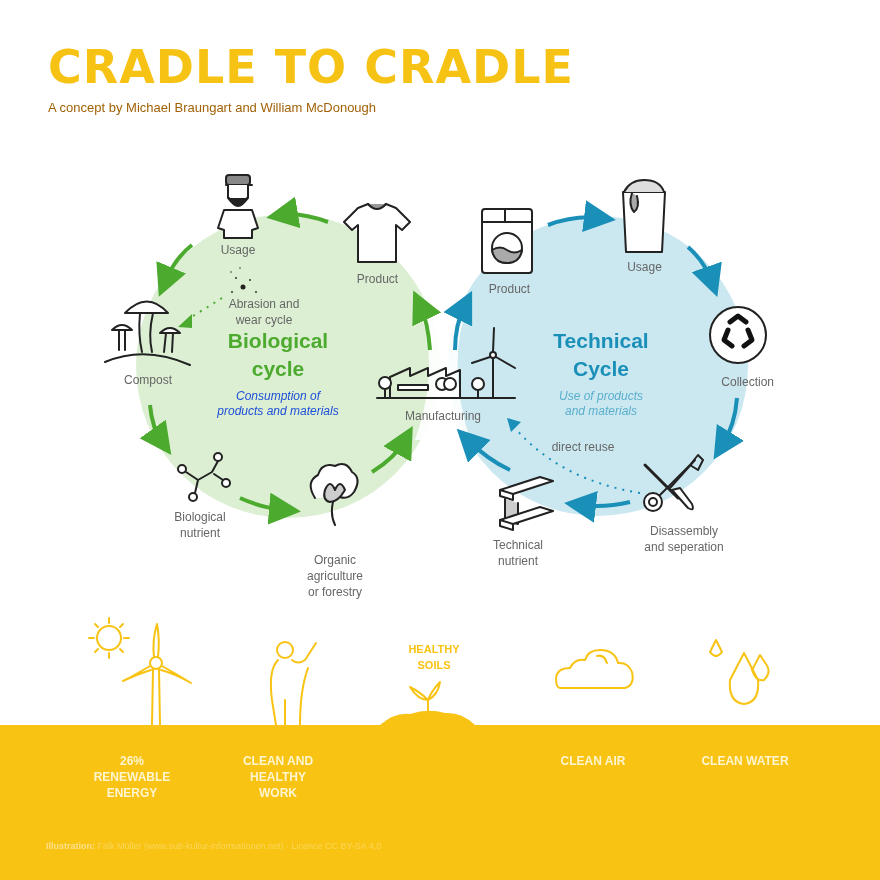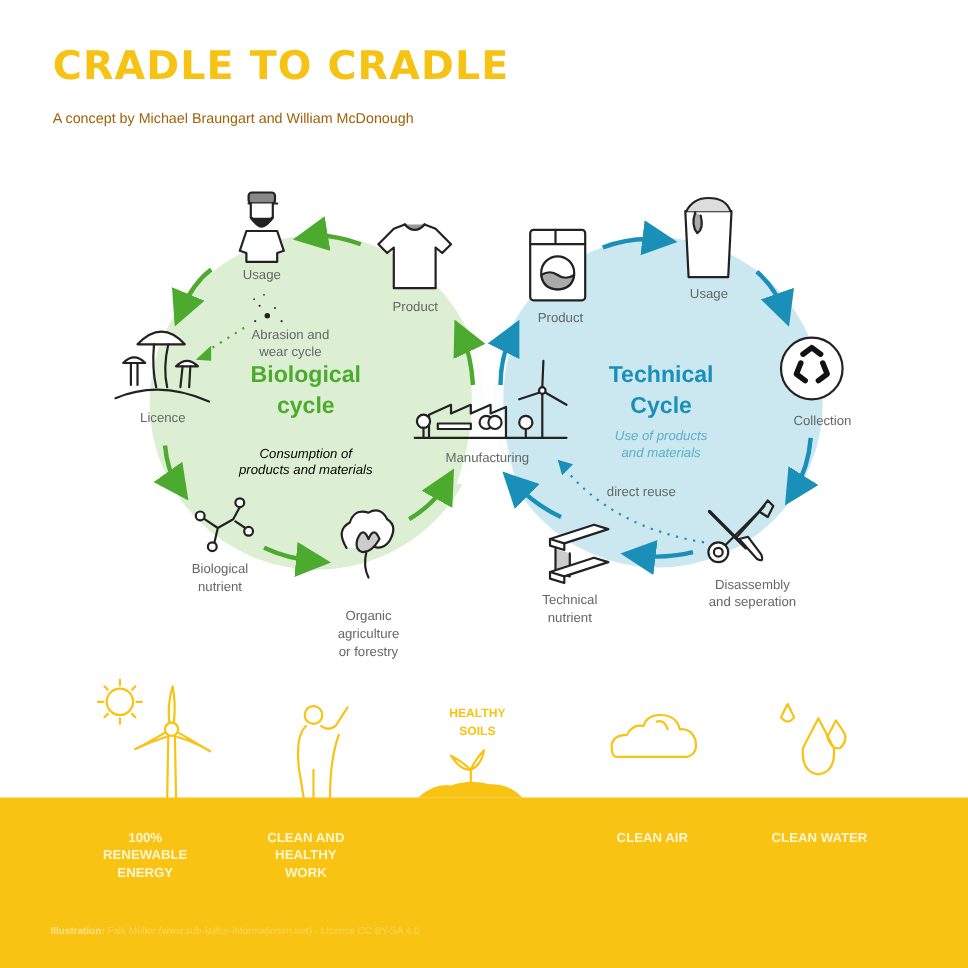--- a/index.html
+++ b/index.html
@@ -1,17 +1,17 @@
 <!DOCTYPE html>
 <html><head>
 <meta charset="utf-8">
 <style>
   html,body{margin:0;padding:0;}
   body{width:880px;height:880px;position:relative;overflow:hidden;background:#ffffff;font-family:"Liberation Sans",sans-serif;}
-  .title{position:absolute;left:48px;top:40px;font-size:36px;font-weight:bold;color:#f6c315;letter-spacing:1px;font-family:"DejaVu Sans",sans-serif;}
+  .title{position:absolute;left:48px;top:40px;font-size:46px;font-weight:bold;color:#f6c315;letter-spacing:1px;font-family:"DejaVu Sans",sans-serif;}
   .subtitle{position:absolute;left:48px;top:100px;font-size:13px;color:#a16207;font-family:"Liberation Sans",sans-serif;}
   svg.diagram{position:absolute;left:0;top:0;}
   .lbl{position:absolute;font-size:12px;color:#666;text-align:center;line-height:16px;white-space:nowrap;}
   .cycle-title{position:absolute;font-size:21px;font-weight:bold;text-align:center;line-height:28px;}
   .cycle-sub{position:absolute;font-size:12px;font-style:italic;text-align:center;line-height:15px;}
   .bottom-band{position:absolute;left:0;top:725px;width:880px;height:155px;background:#f8c313;}
   .bottom-lbl{position:absolute;font-size:12px;font-weight:bold;color:#fff5d0;text-align:center;line-height:16px;}
   .soils-lbl{position:absolute;font-size:11px;font-weight:bold;color:#f8c313;text-align:center;line-height:16px;}
   .credit{position:absolute;left:46px;top:841px;font-size:9px;color:#fbd65a;}
   .credit b{color:#fde08a;text-align:right;}
@@ -202,39 +202,39 @@
     <path d="M432,750 Q428,762 438,766 Q430,775 424,782 M434,750 Q445,745 448,760"></path>
     <ellipse cx="450" cy="784" rx="7" ry="4"></ellipse>
     <path d="M443,780 L441,776 M457,780 L459,776 M444,788 L441,791 M456,788 L459,791"></path>
   </g>
 </svg>
 
 <div class="bottom-band"></div>
 
 <div class="lbl" style="left:218px;top:242px;width:40px;">Usage</div>
 <div class="lbl" style="left:350px;top:271px;width:55px;">Product</div>
-<div class="lbl" style="left:118px;top:372px;width:60px;">Licence</div>
+<div class="lbl" style="left:118px;top:372px;width:60px;">Compost</div>
 <div class="lbl" style="left:165px;top:509px;width:70px;">
   <div>Biological</div>
   <div>nutrient</div>
 </div>
 <div class="lbl" style="left:295px;top:538px;width:80px;margin-top:14px;">
   <div>Organic</div>
   <div>agriculture</div>
   <div>or forestry</div>
 </div>
 <div class="lbl" style="left:222px;top:296px;width:84px;">
   <div>Abrasion and</div>
   <div>wear cycle</div>
 </div>
 <div class="cycle-title" style="left:208px;top:327px;width:140px;color:#4caa2e;">
   <div>Biological</div>
   <div>cycle</div>
 </div>
-<div class="cycle-sub" style="left:198px;top:405px;width:160px;color:#000000;">
+<div class="cycle-sub" style="left:198px;top:389px;width:160px;color:#1d4ed8;">
   <div>Consumption of</div>
   <div>products and materials</div>
 </div>
 
 <div class="lbl" style="left:398px;top:408px;width:90px;">Manufacturing</div>
 
 <div class="lbl" style="left:482px;top:281px;width:55px;">Product</div>
 <div class="lbl" style="left:622px;top:259px;width:45px;">Usage</div>
 <div class="lbl" style="left:708px;top:374px;width:66px;text-align:right;">Collection</div>
 <div class="lbl" style="left:636px;top:523px;width:96px;">
@@ -249,21 +249,21 @@
 <div class="cycle-title" style="left:531px;top:327px;width:140px;color:#1a8fb8;">
   <div>Technical</div>
   <div>Cycle</div>
 </div>
 <div class="cycle-sub" style="left:521px;top:389px;width:160px;color:#5aaecb;">
   <div>Use of products</div>
   <div>and materials</div>
 </div>
 
 <div class="bottom-lbl" style="left:82px;top:753px;width:100px;">
-  <div>100%</div>
+  <div>26%</div>
   <div>RENEWABLE</div>
   <div>ENERGY</div>
 </div>
 <div class="bottom-lbl" style="left:238px;top:753px;width:80px;">
   <div>CLEAN AND</div>
   <div>HEALTHY</div>
   <div>WORK</div>
 </div>
 <div class="soils-lbl" style="left:394px;top:641px;width:80px;">
   <div>HEALTHY</div>

